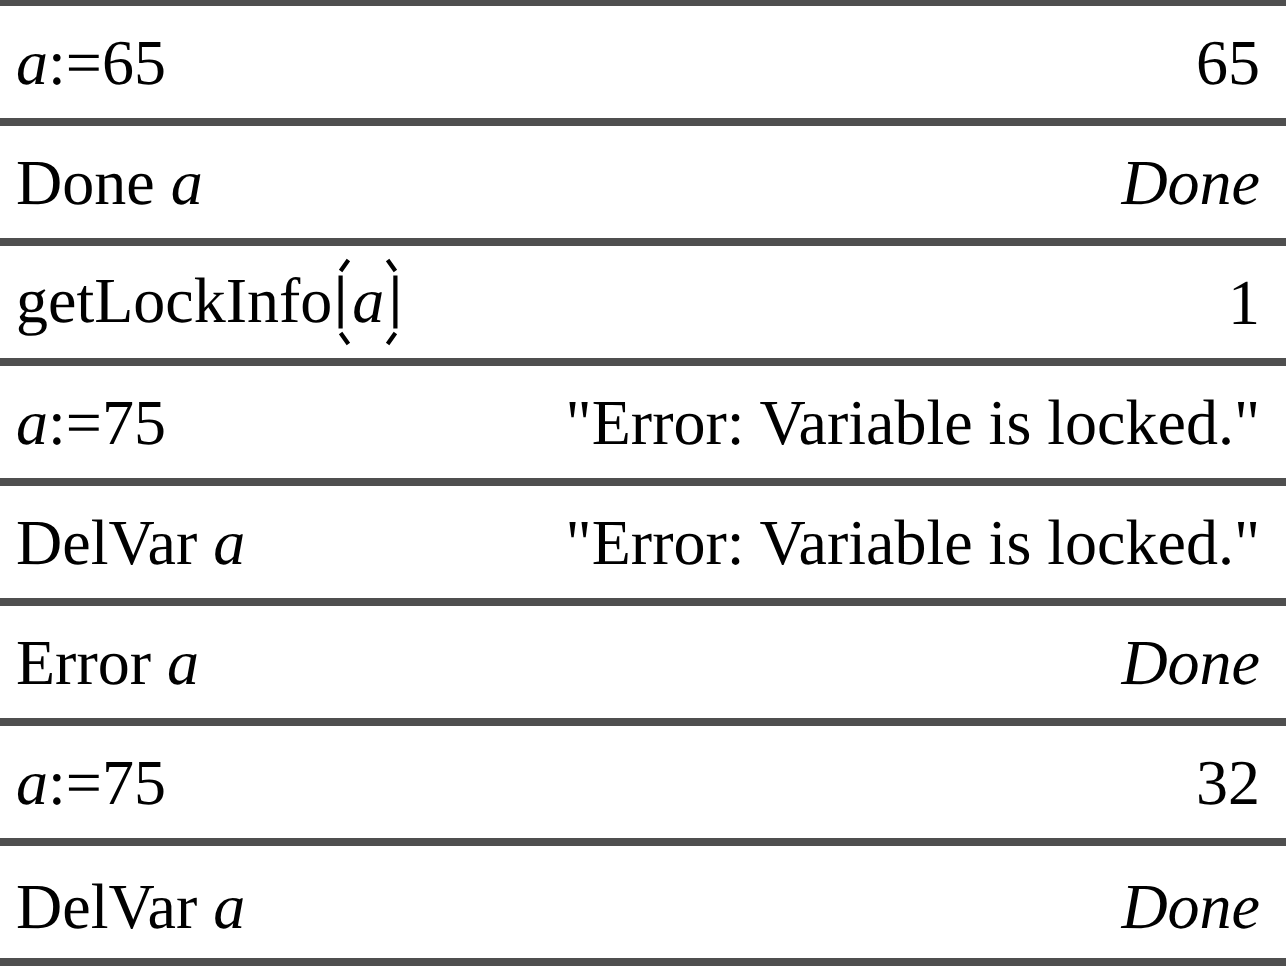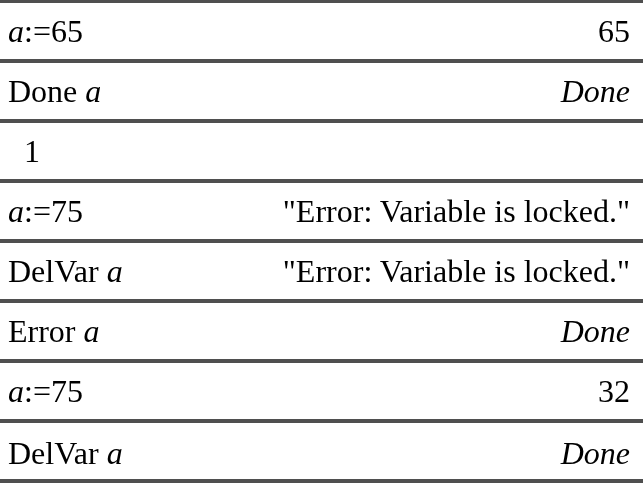--- a/index.html
+++ b/index.html
@@ -45,20 +45,25 @@
   <div class="list">
       <div class="row">
     <div class="cell input"><span class="seg italic">a</span><span class="seg">:=65</span></div>
     <div class="cell result">65</div>
   </div>
       <div class="row">
     <div class="cell input"><span class="seg">Done </span><span class="seg italic">a</span></div>
     <div class="cell result italic">Done</div>
   </div>
       <div class="row">
+    <div class="cell input"><span class="seg">getLockInfo</span><span class="paren"><svg width="10" height="44" viewBox="0 0 10 44">
+              <path d="M8.2 1 L4.3 6.5 M4.3 8.8 L4.3 35.2 M4.3 37.5 L8.2 43" fill="none" stroke="currentColor" stroke-width="2.1"></path>
+            </svg></span><span class="seg italic">a</span><span class="paren"><svg width="10" height="44" viewBox="0 0 10 44">
+              <path d="M1.8 1 L5.7 6.5 M5.7 8.8 L5.7 35.2 M5.7 37.5 L1.8 43" fill="none" stroke="currentColor" stroke-width="2.1"></path>
+            </svg></span></div>
     <div class="cell result">1</div>
   </div>
       <div class="row">
     <div class="cell input"><span class="seg italic">a</span><span class="seg">:=75</span></div>
     <div class="cell result">"Error: Variable is locked."</div>
   </div>
       <div class="row">
     <div class="cell input"><span class="seg">DelVar </span><span class="seg italic">a</span></div>
     <div class="cell result">"Error: Variable is locked."</div>
   </div>

